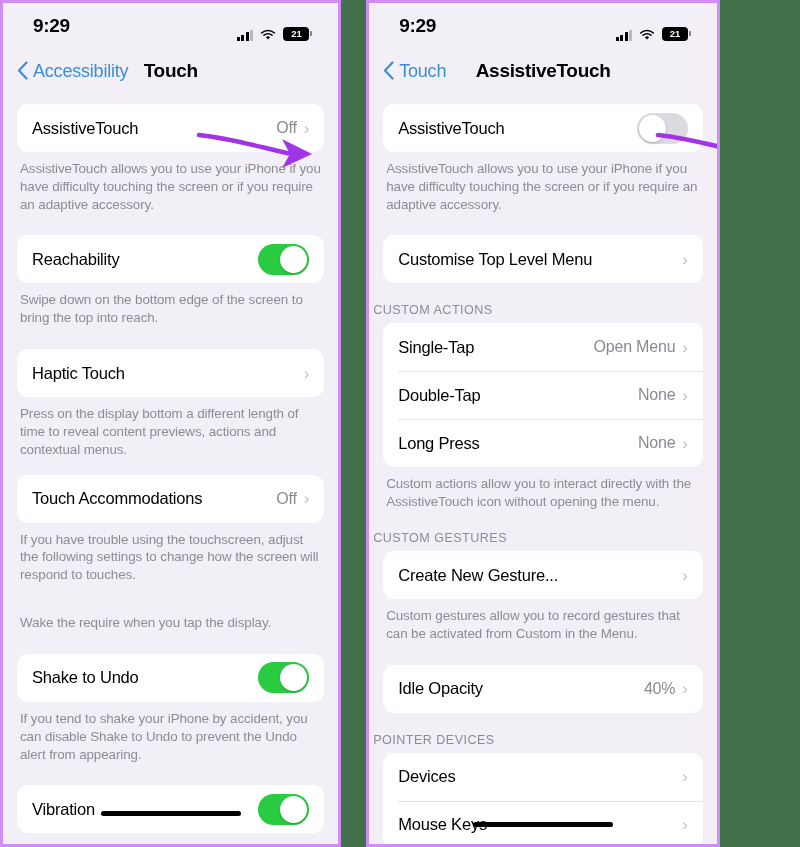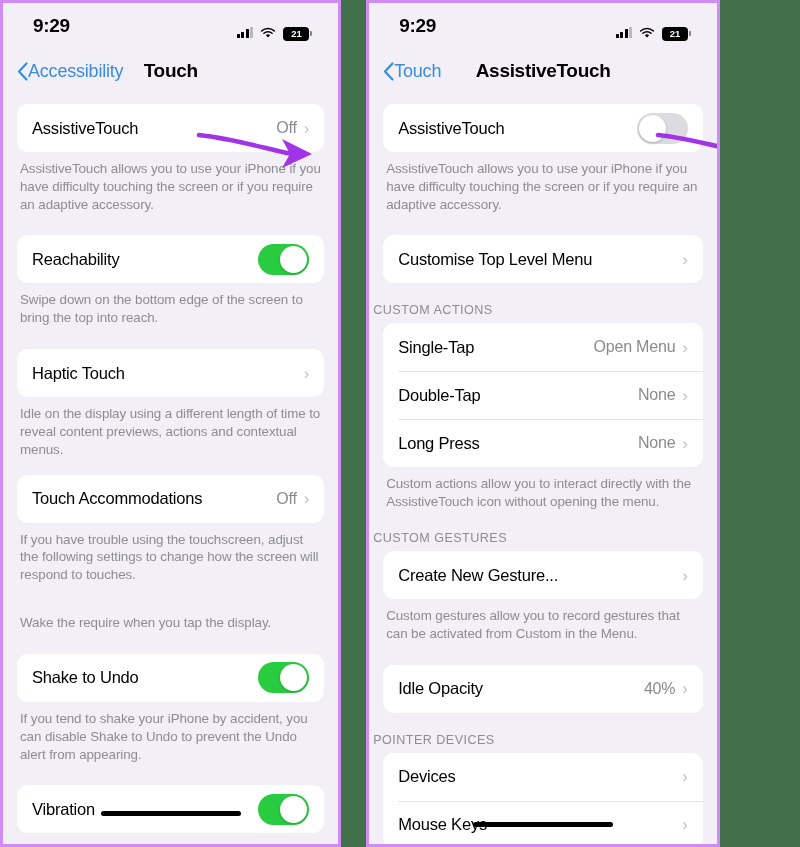--- a/index.html
+++ b/index.html
@@ -28,21 +28,21 @@
   .gap{width:28px;height:847px;background:#41704a;}
 
   
   .statusbar{
     height:45px;
     display:flex;align-items:center;justify-content:space-between;
     padding:0 26px 0 30px;
     box-sizing:border-box;
   }
   .clock{font-size:19px;font-weight:bold;color:#000;letter-spacing:-.3px;}
-  .status-right{display:flex;align-items:flex-start;gap:7px;margin-top:16px;}
+  .status-right{display:flex;align-items:flex-end;gap:7px;margin-top:16px;}
 
   .cell{display:flex;align-items:flex-end;gap:1.5px;height:11px;}
   .cell i{display:block;width:3px;background:#000;border-radius:.5px;}
   .cell i:nth-child(1){height:4px;}
   .cell i:nth-child(2){height:6px;}
   .cell i:nth-child(3){height:8.5px;}
   .cell i:nth-child(4){height:11px;background:#b9b8be;}
 
   .wifi{position:relative;width:16px;height:12px;}
   .wifi svg{display:block;}
@@ -53,21 +53,21 @@
     display:flex;align-items:center;justify-content:center;
   }
   .batt .shell span{color:#fff;font-size:9.5px;font-weight:bold;line-height:1;}
   .batt .nub{width:2px;height:5px;background:#000;border-radius:0 1px 1px 0;margin-left:1px;opacity:.45;}
 
   
   .navbar{
     height:46px;position:relative;display:flex;align-items:center;
     padding:0 14px;box-sizing:border-box;
   }
-  .backbtn{display:flex;align-items:center;cursor:pointer;}
+  .backbtn{display:flex;gap:5px;cursor:pointer;}
   .chev-back{display:block;}
   .back-label{color:#3a8ddb;font-size:18px;letter-spacing:-.2px;}
   .nav-title{
     position:absolute;left:0;right:0;text-align:center;
     font-size:19px;font-weight:bold;color:#000;pointer-events:none;
     letter-spacing:-.3px;
   }
 
   
   .content{padding:10px 0 0 0;}
@@ -187,21 +187,21 @@
       </div>
       <div class="footnote">Swipe down on the bottom edge of the screen to bring the top into reach.</div>
       <div class="spacer"></div>
 
       <div class="card">
         <div class="row">
           <span class="label">Haptic Touch</span>
           <span class="chev">›</span>
         </div>
       </div>
-      <div class="footnote">Idle on the display using a different length of time to reveal content previews, actions and contextual menus.</div>
+      <div class="footnote">Press on the display bottom a different length of time to reveal content previews, actions and contextual menus.</div>
       <div class="spacer sm"></div>
 
       <div class="card">
         <div class="row">
           <span class="label">Touch Accommodations</span>
           <span class="value">Off</span>
           <span class="chev">›</span>
         </div>
       </div>
       <div class="footnote">If you have trouble using the touchscreen, adjust the following settings to change how the screen will respond to touches.</div>

